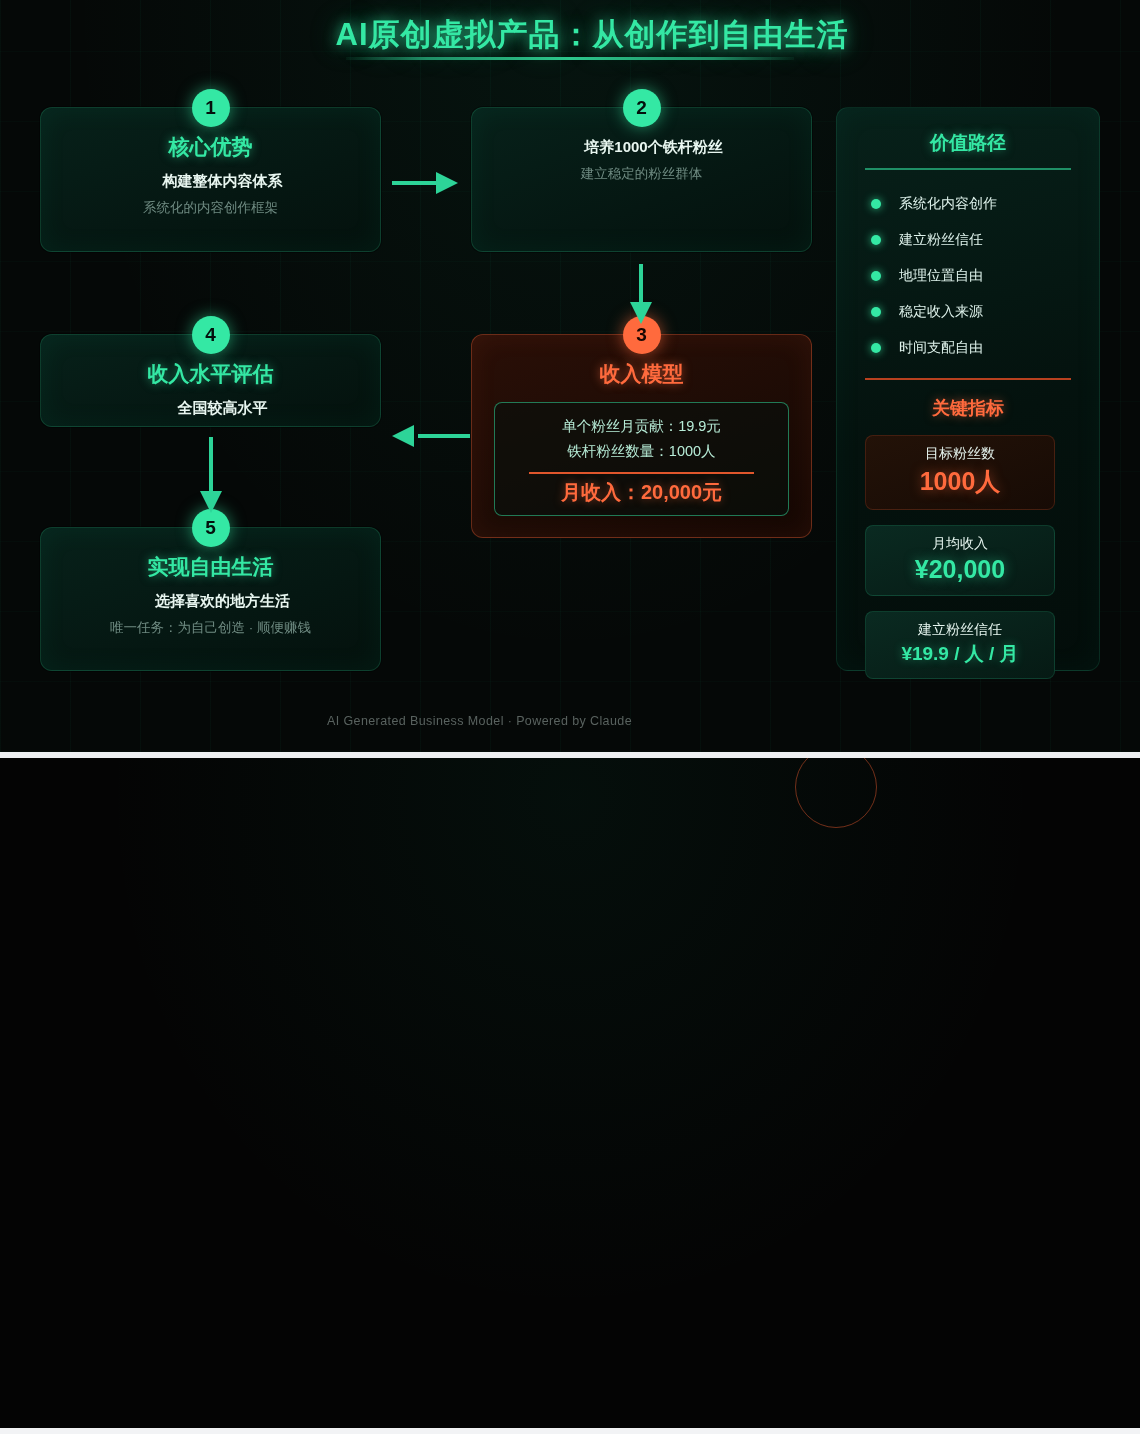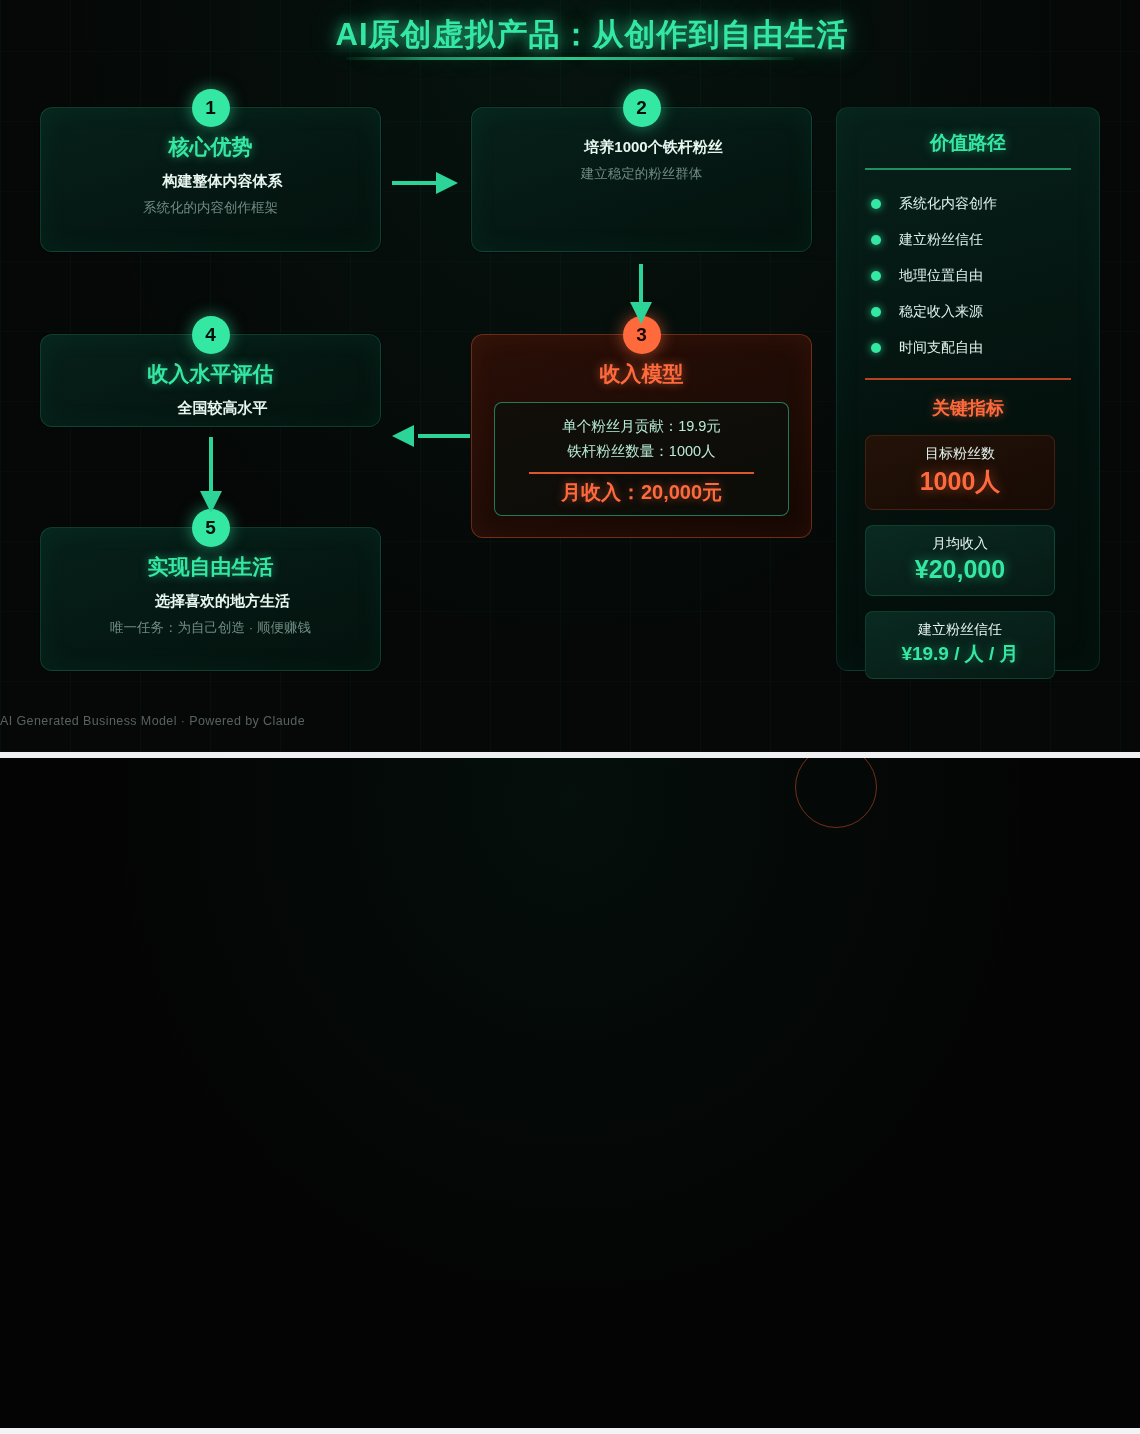--- a/index.html
+++ b/index.html
@@ -134,21 +134,21 @@
   .metric.m1 { background: linear-gradient(160deg, #231208, #170b05); border: 1px solid rgba(255,106,61,0.18); }
   .metric.m2 { background: linear-gradient(160deg, #0a2a21, #061a14); border: 1px solid rgba(52,232,164,0.16); }
   .metric.m3 { background: linear-gradient(160deg, #0a2a21, #061a14); border: 1px solid rgba(52,232,164,0.14); }
   .metric .mk { font-size: 14px; color: #e6f5ef; }
   .metric .mv { font-size: 25px; font-weight: 700; margin-top: 2px; }
   .metric .mv.o { color: #ff6a3d; text-shadow: 0 0 12px rgba(255,106,61,0.55); }
   .metric .mv.g { color: #34e8a4; text-shadow: 0 0 12px rgba(52,232,164,0.55); }
   .metric .mv.s { font-size: 19px; color: #34e8a4; text-shadow: 0 0 10px rgba(52,232,164,0.45); text-align: center; }
 
   .p1-footer {
-    position: absolute; left: 0; top: 714px; width: 959px; text-align: left;
+    position: absolute; left: 0; top: 714px; width: 959px; text-align: center;
     font-size: 12.5px; color: #59625f; letter-spacing: .4px;
   }
 
   
   .panel2 {
     position: relative;
     width: 1140px;
     height: 676px;
     background: #040404;
     overflow: hidden;

